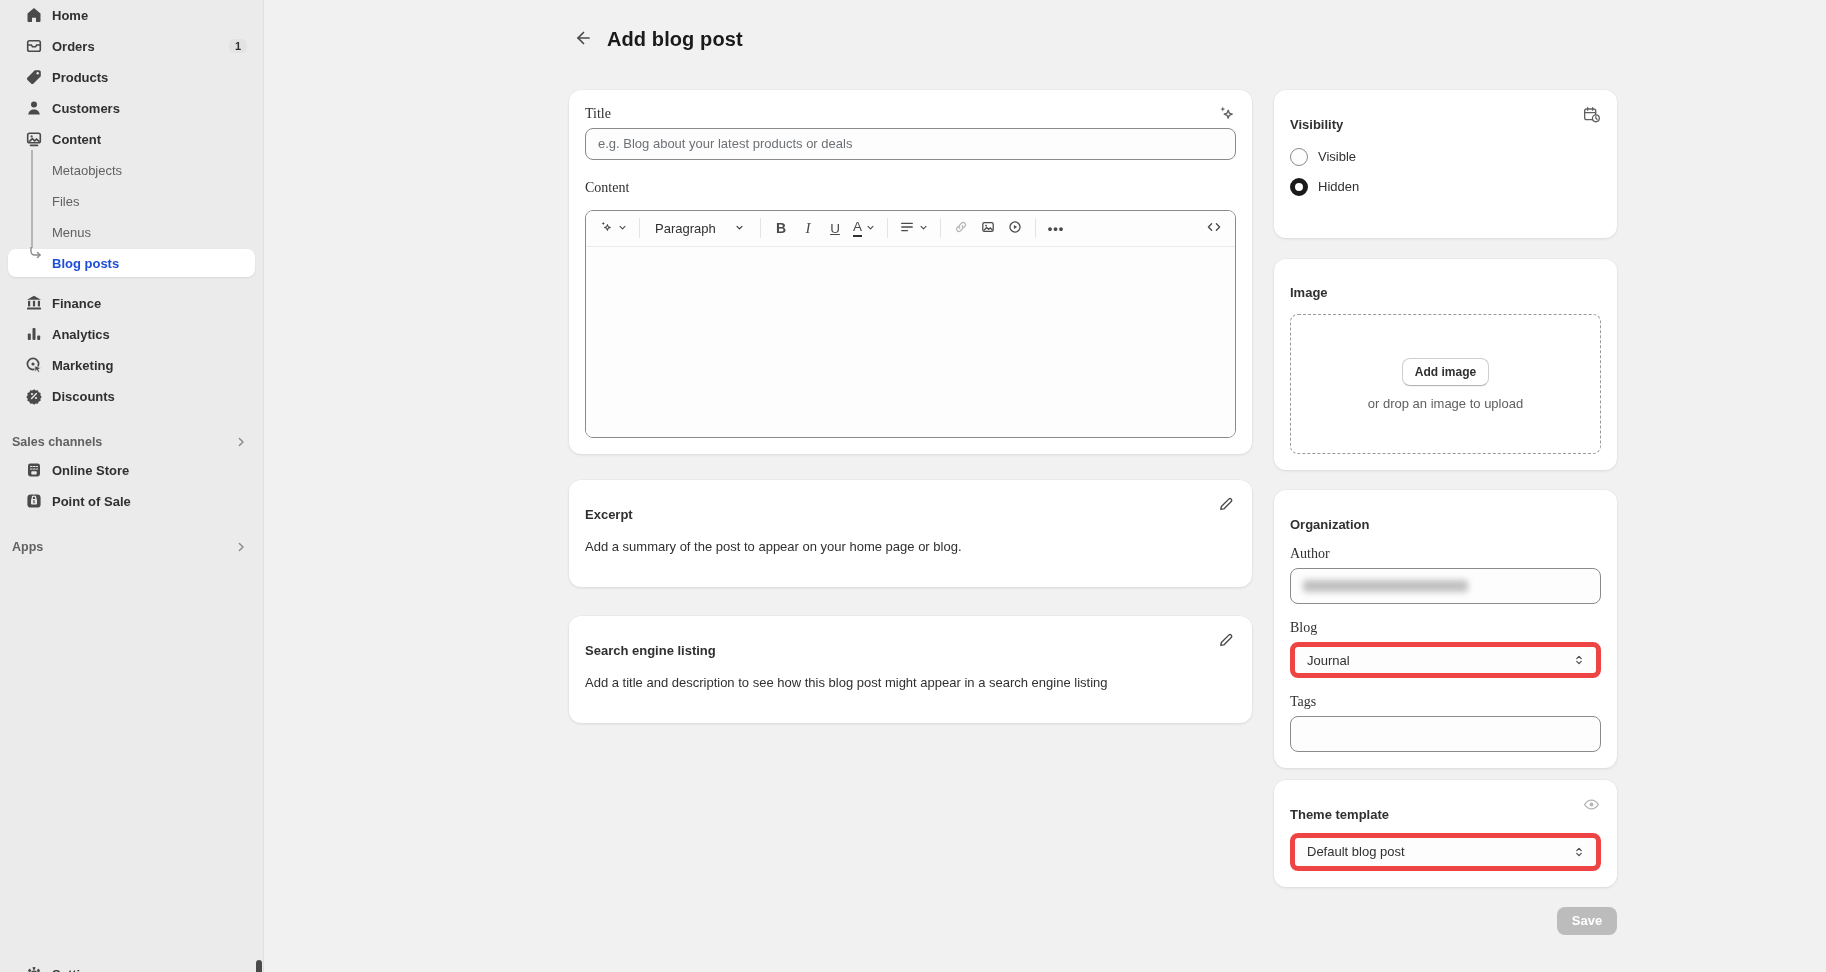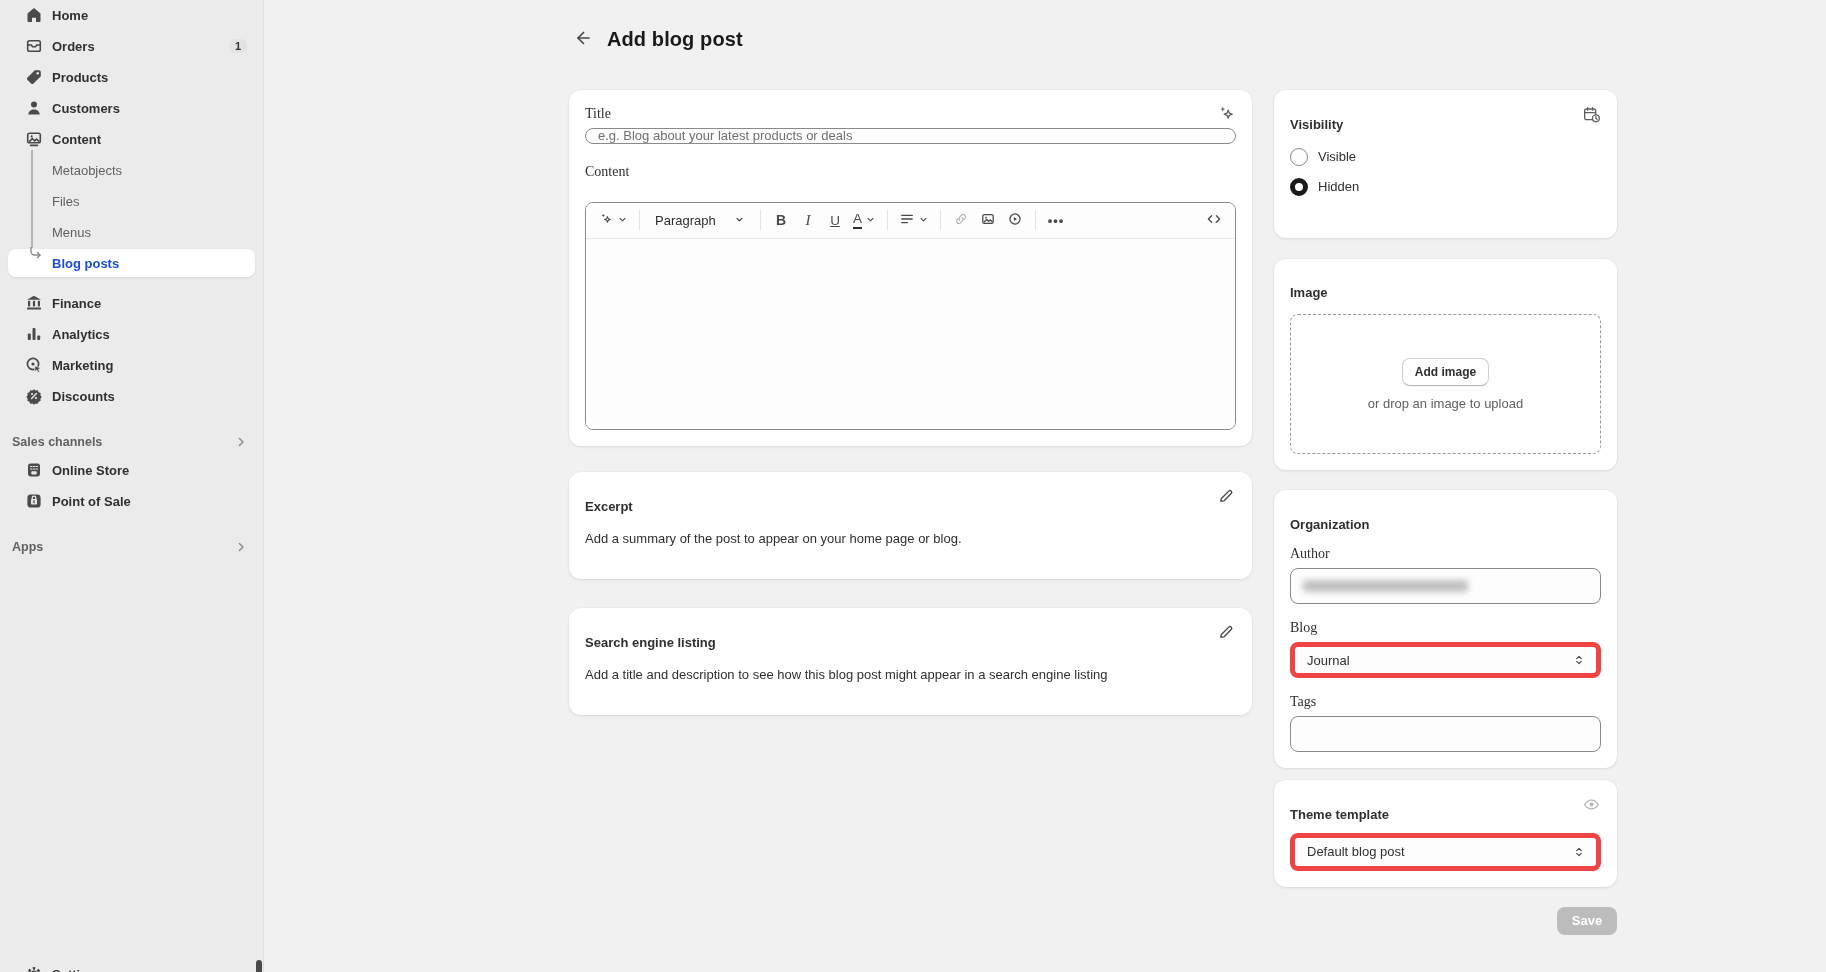--- a/index.html
+++ b/index.html
@@ -77,26 +77,26 @@
   .field-label { font-size:14px; color:#303030; margin-bottom:6px; display:block;font-family:Liberation Serif, serif; }
 
   .icon-btn {
     width:28px; height:28px; border:none; background:transparent; border-radius:8px;
     display:flex; align-items:center; justify-content:center; cursor:pointer; color:#4a4a4a; padding:0;
   }
   .card-corner-btn { position:absolute; top:12px; right:12px; }
 
   
   .text-input {
-    width:100%; height:16px; border:1px solid #8a8a8a; border-radius:8px;
+    width:100%; height:32px; border:1px solid #8a8a8a; border-radius:8px;
     padding:0 12px; font-size:13px; font-family:inherit; color:#303030; background:#fdfdfd; outline:none;
   }
   .text-input::placeholder { color:#6d7175; }
   .content-label { margin-top:20px; }
-  .editor { margin-top:22px; border:1px solid #8a8a8a; border-radius:8px; overflow:hidden; background:#fdfdfd; }
+  .editor { margin-top:14px; border:1px solid #8a8a8a; border-radius:8px; overflow:hidden; background:#fdfdfd; }
   .toolbar {
     height:36px; display:flex; align-items:center; padding:0 8px; gap:1px;
     border-bottom:1px solid #ebebeb; background:#fdfdfd;
   }
   .tb-btn {
     min-width:26px; height:26px; padding:0 4px; border:none; background:transparent; border-radius:6px;
     display:flex; align-items:center; justify-content:center; gap:3px;
     color:#4a4a4a; cursor:pointer; font-family:inherit;
   }
   .tb-btn.disabled { color:#b5b5b5; cursor:default; }

